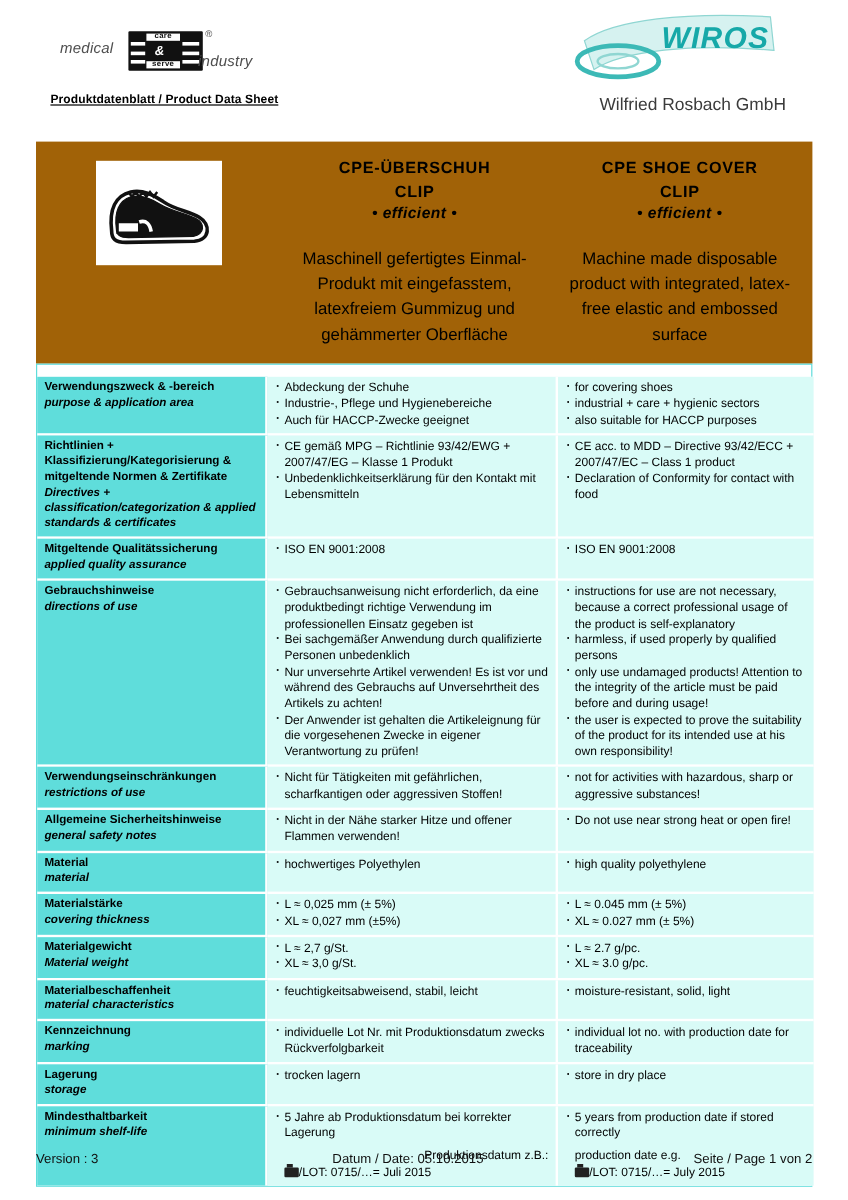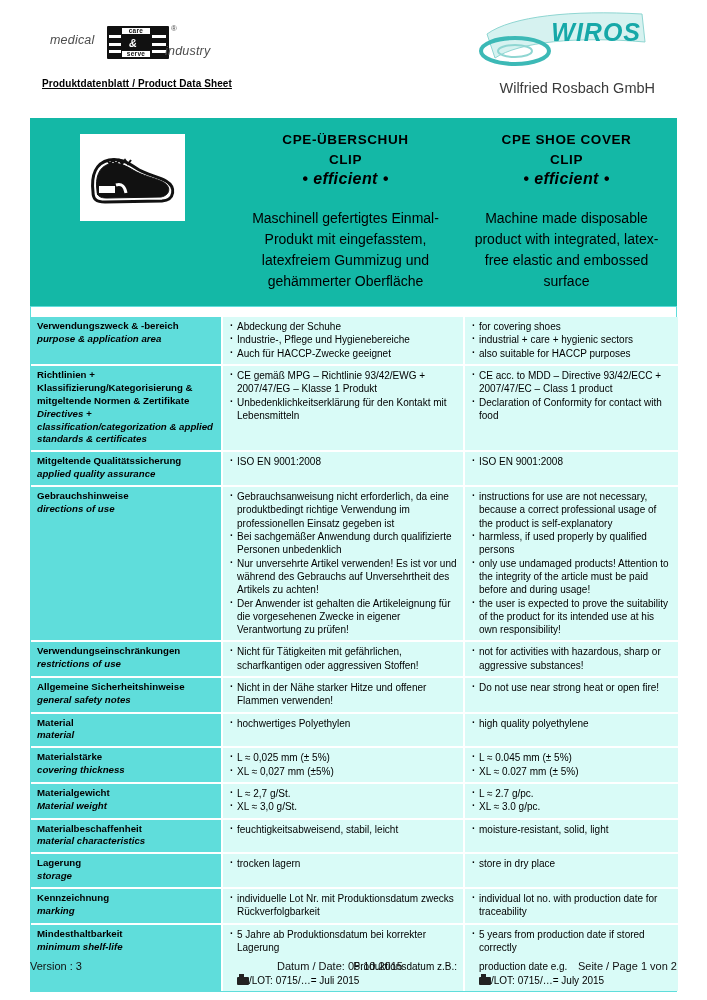--- a/index.html
+++ b/index.html
@@ -32,27 +32,27 @@
 
   .title-main{position:absolute;left:12px;top:78px;font-size:10px;font-weight:bold;
     text-decoration:underline;letter-spacing:.1px;}
 
   .logo-wiros{position:absolute;right:10px;top:8px;width:210px;height:62px;}
   .wiros-txt{position:absolute;right:26px;top:10px;font-size:25px;font-weight:bold;font-style:italic;
     color:#16a8a8;letter-spacing:1px;}
   .company{position:absolute;right:22px;top:80px;font-size:14.5px;color:#3b3b3b;}
 
   
-  .banner{background:#14b8a6;display:flex;align-items:stretch;padding:12px 0 14px 0;}
+  .banner{background:#a16207;display:flex;align-items:stretch;padding:12px 0 14px 0;}
   .ban-img{width:205px;display:flex;align-items:flex-start;justify-content:center;padding-top:4px;}
   .shoebox{width:105px;height:87px;background:#fff;display:flex;align-items:center;justify-content:center;}
   .ban-col{flex:1;text-align:center;padding:0 8px;}
   .ban-col .t1{font-size:13.5px;font-weight:bold;letter-spacing:.6px;line-height:1.45;}
   .ban-col .t2{font-size:13.5px;font-weight:bold;letter-spacing:.6px;line-height:1.45;}
-  .ban-col .t3{font-size:16px;font-weight:bold;font-style:italic;letter-spacing:.4px;margin-top:1px;}
+  .ban-col .t3{font-size:13px;font-weight:bold;font-style:italic;letter-spacing:.4px;margin-top:1px;}
   .ban-col .desc{font-size:14px;line-height:1.5;margin-top:20px;}
 
   
   .tbl{margin-top:10px;border-collapse:separate;border-spacing:0;width:647px;background:#fff;}
   .tbl td{vertical-align:top;padding:3px 6px 4px 6px;font-size:9.7px;line-height:1.33;}
   .c-label{width:178px;background:#5fdddb;font-weight:bold;padding-left:8px;}
   .c-label .en{font-weight:bold;font-style:italic;display:block;}
   .c-de{width:228px;background:#d9fbf7;}
   .c-en{background:#d9fbf7;}
   .tbl tr td{border-bottom:2px solid #fff;border-right:2px solid #fff;}
@@ -285,42 +285,42 @@
                 <li>feuchtigkeitsabweisend, stabil, leicht</li>
               </ul>
             </td>
             <td class="c-en">
               <ul class="b">
                 <li>moisture-resistant, solid, light</li>
               </ul>
             </td>
           </tr>
           <tr>
+            <td class="c-label"><span>Kennzeichnung</span><span class="en">marking</span></td>
+            <td class="c-de">
+              <ul class="b">
+                <li>individuelle Lot Nr. mit  Produktionsdatum zwecks Rückverfolgbarkeit</li>
+              </ul>
+            </td>
+            <td class="c-en">
+              <ul class="b">
+                <li>individual lot no. with production date for traceability</li>
+              </ul>
+            </td>
+          </tr>
+          <tr>
             <td class="c-label"><span>Lagerung</span><span class="en">storage</span></td>
             <td class="c-de">
               <ul class="b">
                 <li>trocken lagern</li>
               </ul>
             </td>
             <td class="c-en">
               <ul class="b">
                 <li>store in dry place</li>
-              </ul>
-            </td>
-          </tr>
-          <tr>
-            <td class="c-label"><span>Kennzeichnung</span><span class="en">marking</span></td>
-            <td class="c-de">
-              <ul class="b">
-                <li>individuelle Lot Nr. mit  Produktionsdatum zwecks Rückverfolgbarkeit</li>
-              </ul>
-            </td>
-            <td class="c-en">
-              <ul class="b">
-                <li>individual lot no. with production date for traceability</li>
               </ul>
             </td>
           </tr>
           <tr>
             <td class="c-label"><span>Mindesthaltbarkeit</span><span class="en">minimum shelf-life</span></td>
             <td class="c-de">
               <ul class="b">
                 <li>5 Jahre ab Produktionsdatum bei korrekter Lagerung</li>
                 <li class="nb" style="margin-top: 6px; text-align: right;">Produktionsdatum z.B.:</li>
                 <li class="nb lot"><span class="ico"></span>/LOT: 0715/…= Juli 2015</li>

